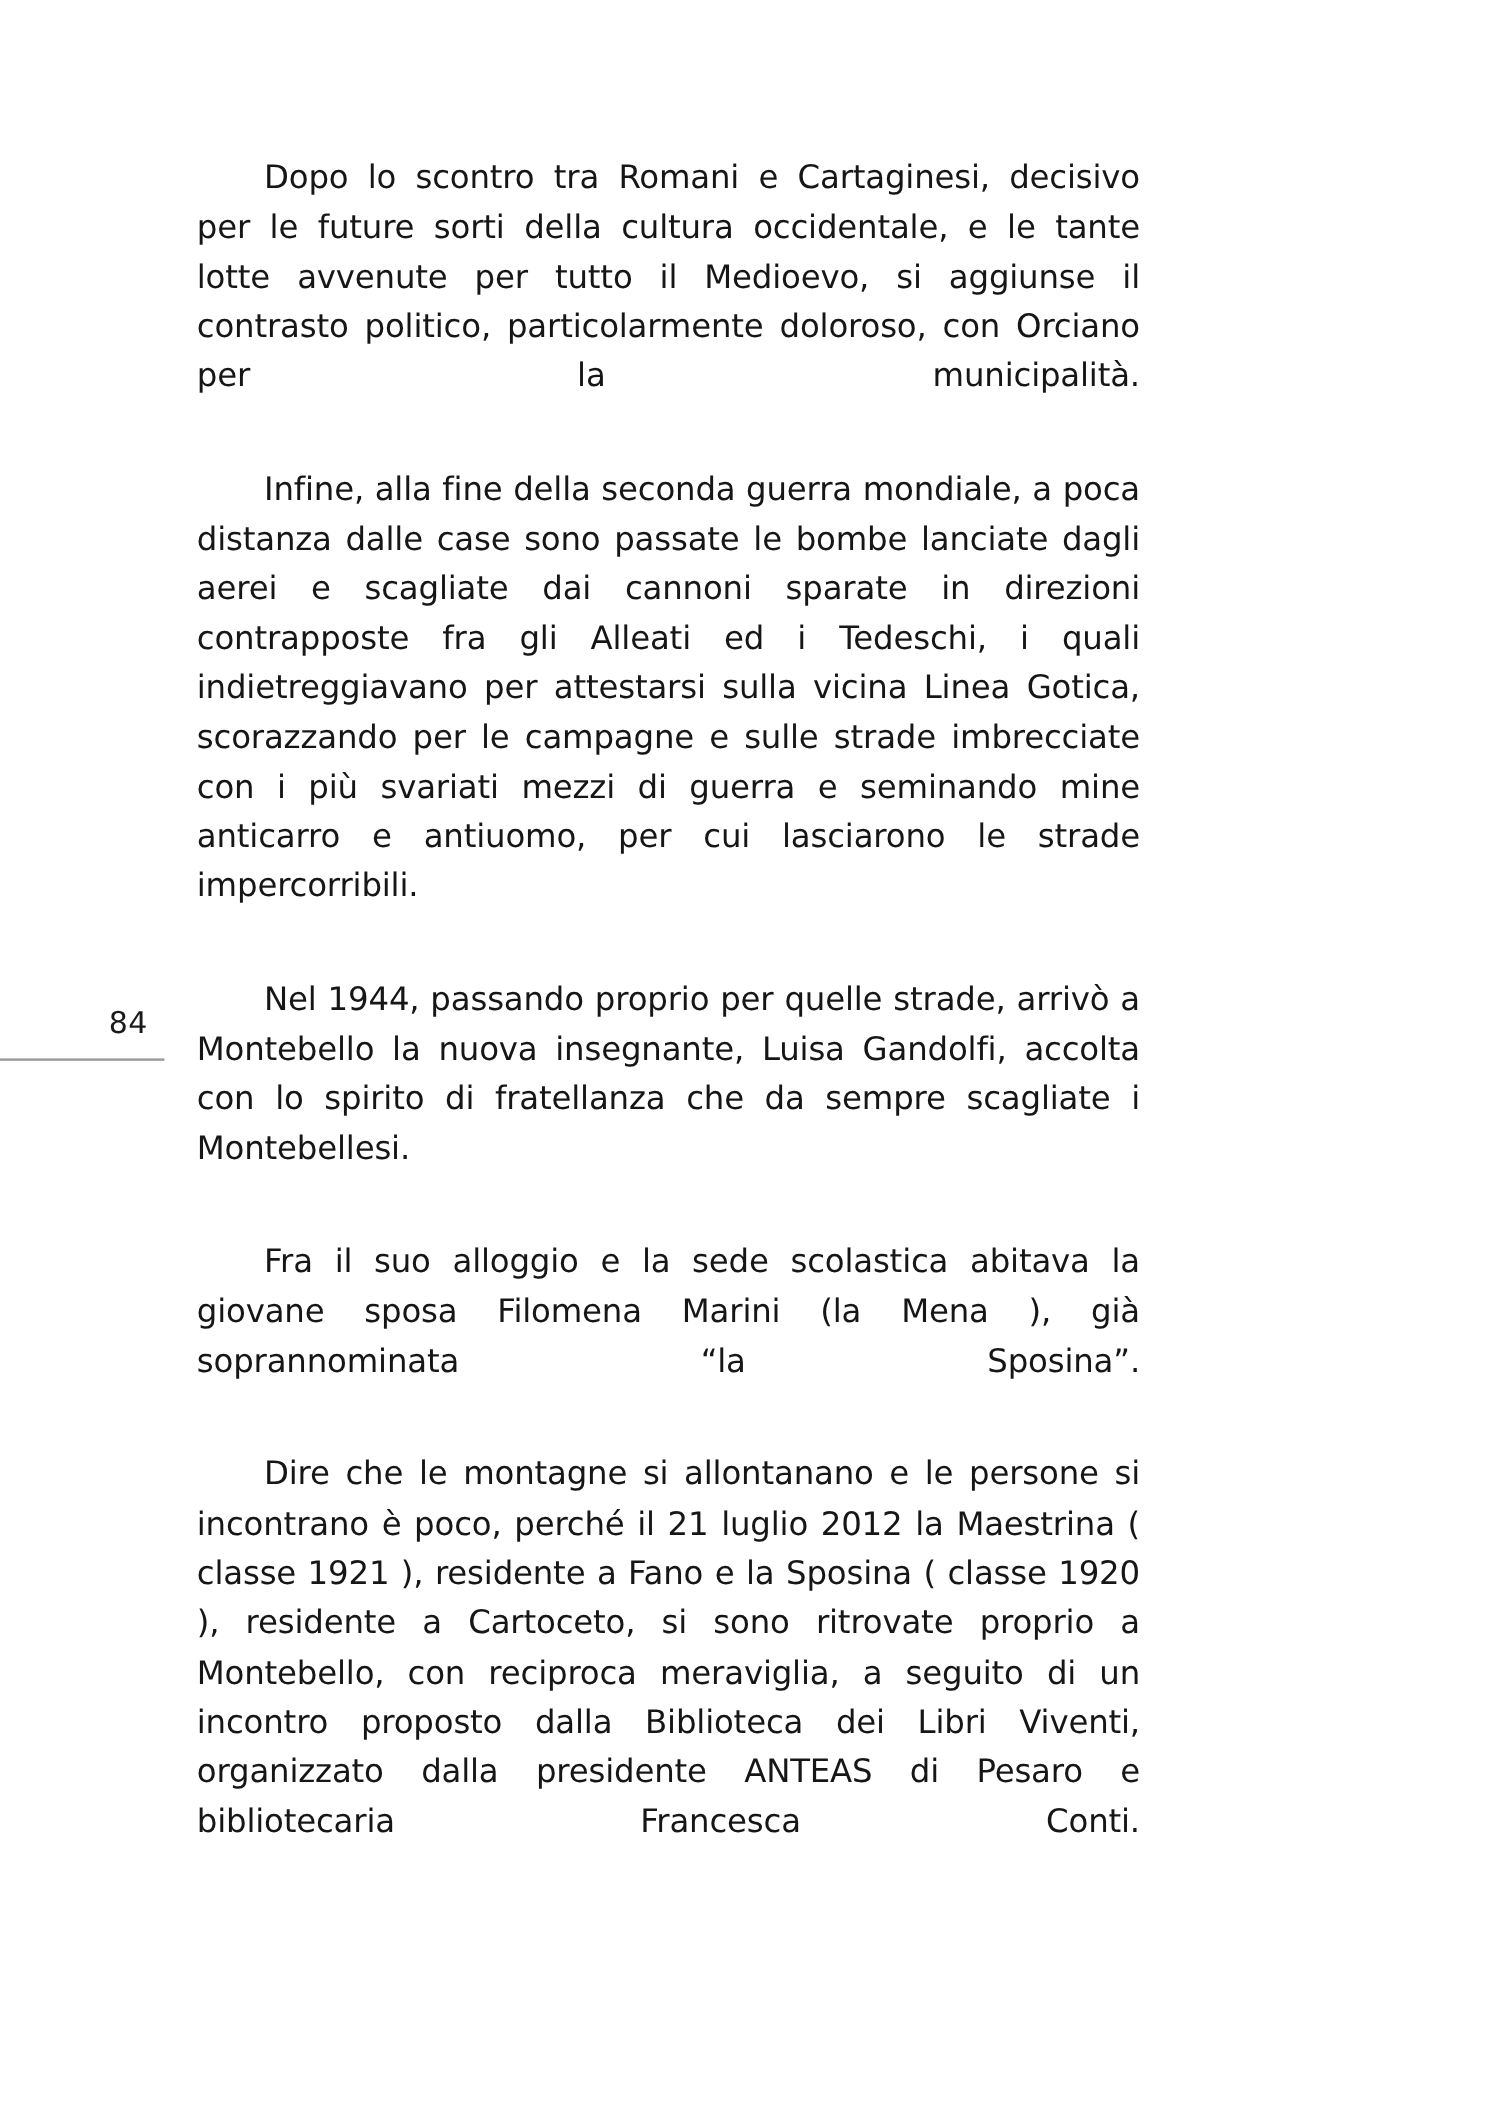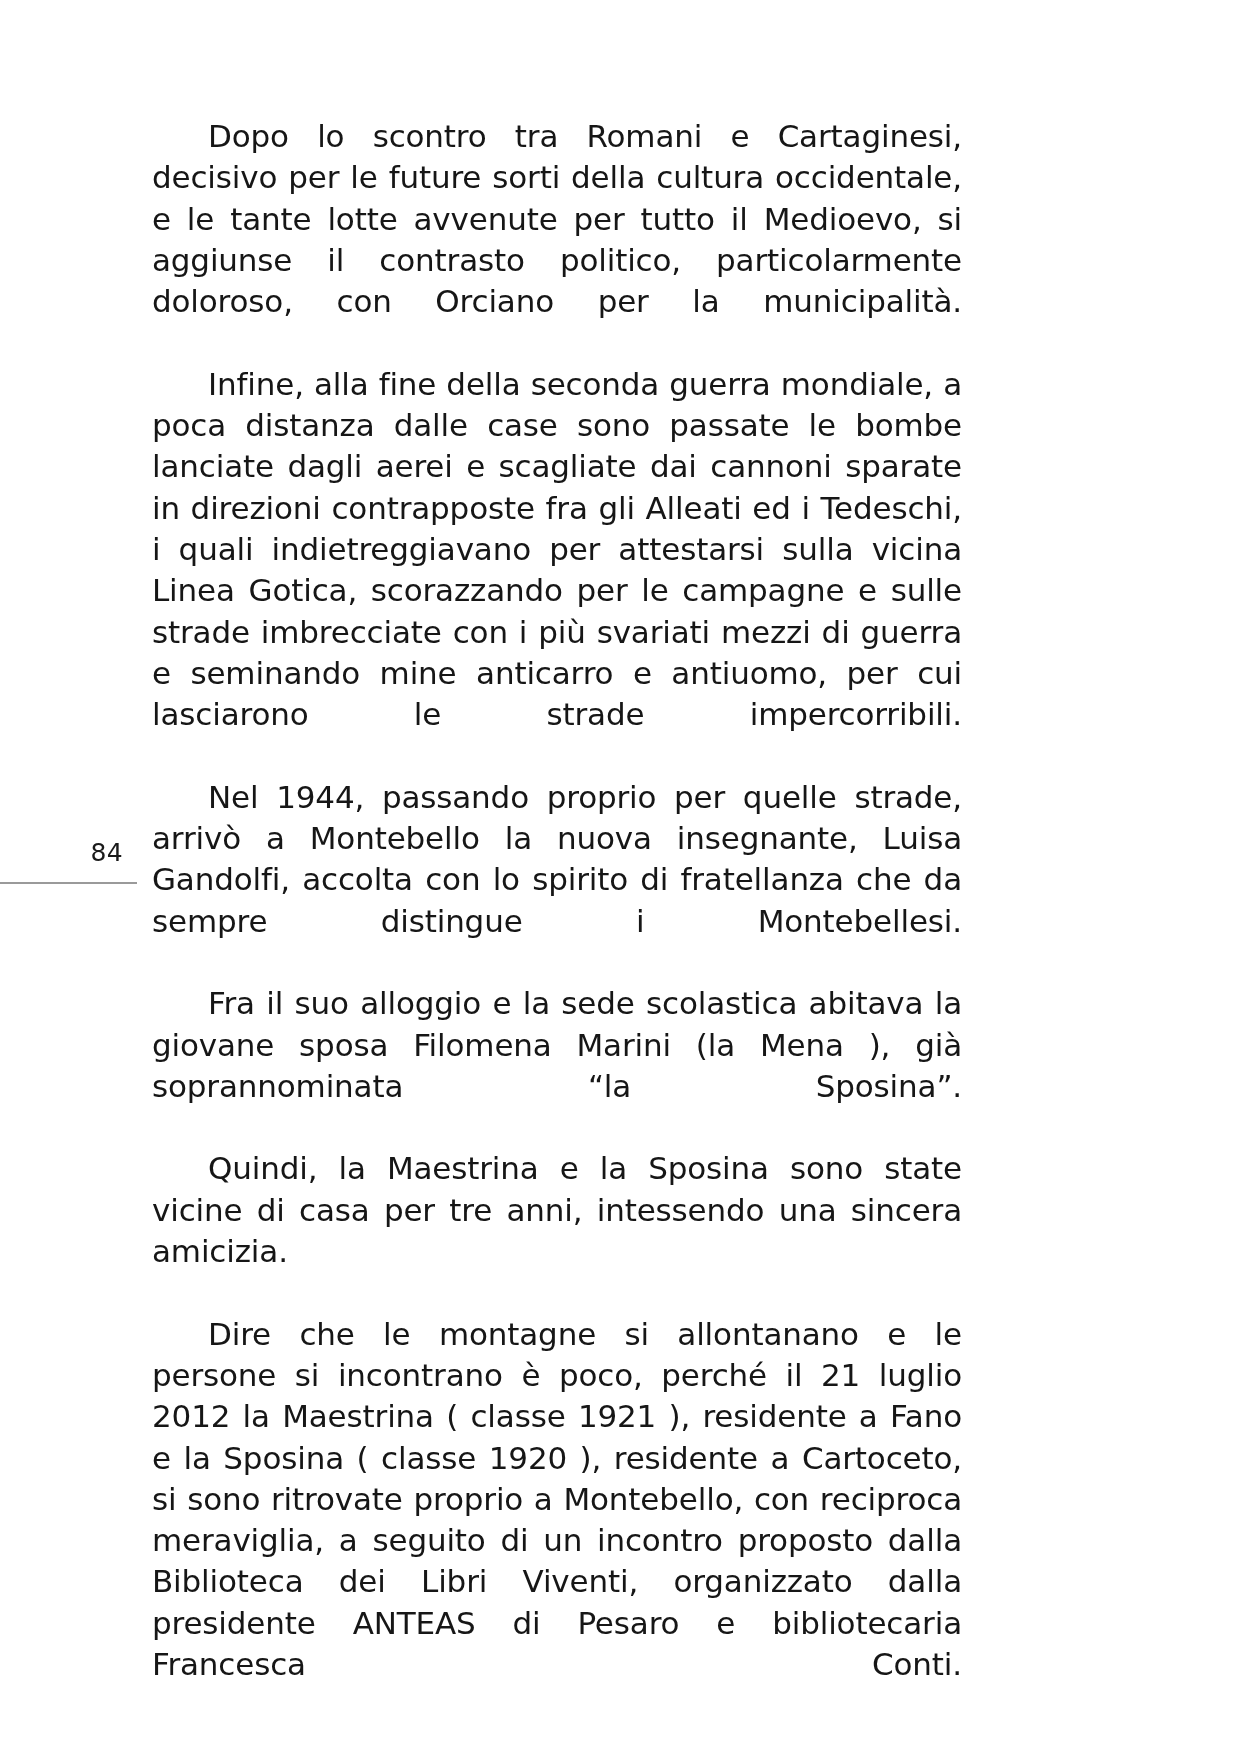--- a/index.html
+++ b/index.html
@@ -48,26 +48,26 @@
 
   
   .text-column {
     position: absolute;
     left: 152px;
     top: 116px;
     width: 810px;
   }
 
   .para {
-    margin: 0;
+    margin: 12px;
     padding: 0;
     text-align: justify;
     text-justify: inter-word;
     text-indent: 56px;
-    font-size: 31px;
+    font-size: 27px;
     line-height: 41.3px;
     color: #161616;
     letter-spacing: -0.15px;
     word-spacing: 0.2px;
     -webkit-font-smoothing: antialiased;
   }
 
   
   .para::after {
     content: "";
@@ -81,20 +81,19 @@
 <div class="page">
 
   <div class="folio-block">
     <div class="folio-number">84</div>
     <div class="folio-rule"></div>
   </div>
 
   <div class="text-column">
     <p class="para">Dopo lo scontro tra Romani e Cartaginesi, decisivo per le future sorti della cultura occidentale, e le tante lotte avvenute per tutto il Medioevo, si aggiunse il contrasto politico, particolarmente doloroso, con Orciano per la municipalità.</p>
     <p class="para">Infine, alla fine della seconda guerra mondiale, a poca distanza dalle case sono passate le bombe lanciate dagli aerei e scagliate dai cannoni sparate in direzioni contrapposte fra gli Alleati ed i Tedeschi, i quali indietreggiavano per attestarsi sulla vicina Linea Gotica, scorazzando per le campagne e sulle strade imbrecciate con i più svariati mezzi di guerra e seminando mine anticarro e antiuomo, per cui lasciarono le strade impercorribili.</p>
-    <p class="para">Nel 1944, passando proprio per quelle strade, arrivò a Montebello la nuova insegnante, Luisa Gandolfi, accolta con lo spirito di fratellanza che da sempre distingue i Montebellesi.</p>
+    <p class="para">Nel 1944, passando proprio per quelle strade, arrivò a Montebello la nuova insegnante, Luisa Gandolfi, accolta con lo spirito di fratellanza che da sempre scagliate i Montebellesi.</p>
     <p class="para">Fra il suo alloggio e la sede scolastica abitava la giovane sposa Filomena Marini (la Mena ), già soprannominata “la Sposina”.</p>
-    <p class="para">Quindi, la Maestrina e la Sposina sono state vicine di casa per tre anni, intessendo una sincera amicizia.</p>
     <p class="para">Dire che le montagne si allontanano e le persone si incontrano è poco, perché il 21 luglio 2012 la Maestrina ( classe 1921 ), residente a Fano e la Sposina ( classe 1920 ), residente a Cartoceto, si sono ritrovate proprio a Montebello, con reciproca meraviglia, a seguito di un incontro proposto dalla Biblioteca dei Libri Viventi, organizzato dalla presidente ANTEAS di Pesaro e bibliotecaria Francesca Conti.</p>
 
   </div>
 
 </div>
 
 </body></html>

